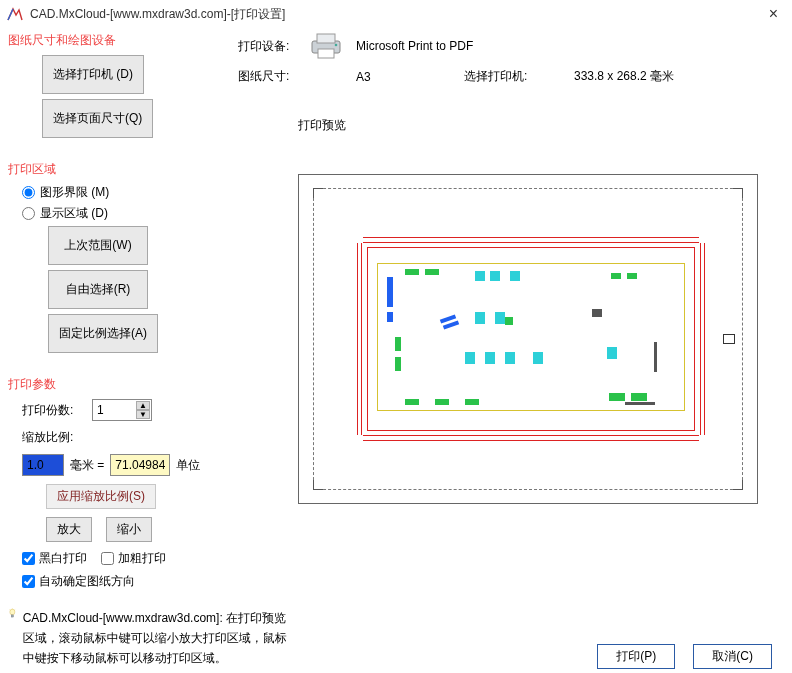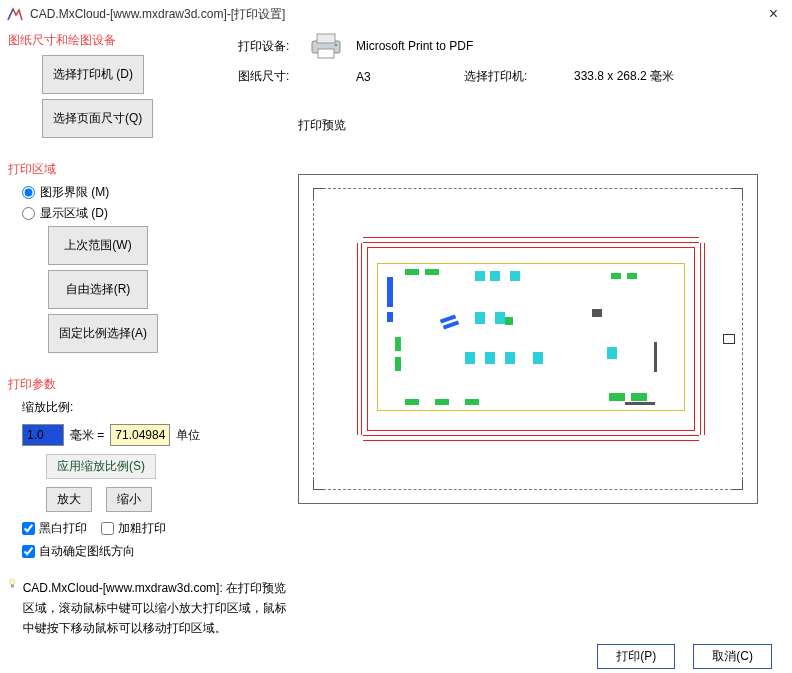--- a/index.html
+++ b/index.html
@@ -20,21 +20,21 @@
 .printericon{width:36px;height:28px}
 .radio-row{display:flex;align-items:center;margin-left:14px;margin-bottom:4px}
 .radio-row input{margin-right:5px}
 .params .row{display:flex;align-items:center;margin-bottom:8px;margin-left:14px}
 .numinput{border:1px solid #888;width:54px;height:22px;padding:2px 4px;background:#1d4ed8}
 .unitinput{border:1px solid #888;width:60px;height:22px;padding:2px 4px;background:#fef9c3}
 .spinner{width:60px;height:22px;border:1px solid #888;display:flex;align-items:center;padding:0 4px;position:relative;background:#fff}
 .spinner .arrows{position:absolute;right:1px;top:1px;width:14px;display:flex;flex-direction:column}
 .spinner .arrows span{height:9px;font-size:8px;line-height:8px;text-align:center;background:#ddd;border:1px solid #aaa;cursor:pointer}
 .btn-sm{background:#e9e9e9;border:1px solid #a7a7a7;padding:3px 10px;cursor:pointer}
-.btn-disabled{background:#f0f0f0;color:#14532d;border:1px solid #c7c7c7}
+.btn-disabled{background:#f0f0f0;color:#7f1d1d;border:1px solid #c7c7c7}
 .chk-row{display:flex;align-items:center;margin-left:14px;margin-bottom:6px}
 .chk-row label{display:flex;align-items:center;margin-right:14px}
 .chk-row input{margin-right:4px}
 .tip{margin-top:18px;display:flex}
 .tipicon{width:24px;height:30px;margin-right:6px}
 .tiptext{line-height:20px}
 .previewlabel{margin-bottom:14px}
 .preview{border:1px solid #666;width:460px;height:330px;margin-top:40px;background:#fff;position:relative}
 .dashed{position:absolute;border:1px dashed #777;left:14px;top:13px;right:14px;bottom:13px}
 .dashed .corner{position:absolute;width:10px;height:10px;border:1px solid #555;background:#fff}
@@ -95,20 +95,30 @@
       </div>
       <div class="btnrow" style="margin-left:40px">
         <div class="btn">上次范围(W)</div><br>
         <div class="btn">自由选择(R)</div><br>
         <div class="btn">固定比例选择(A)</div>
       </div>
     </div>
 
     <div class="params" style="margin-top:18px">
       <div class="grouptitle">打印参数</div>
+      <div class="row">
+        <span style="width:70px">打印份数:</span>
+        <div class="spinner">
+          <span>1</span>
+          <div class="arrows">
+              <span>▲</span>
+              <span>▼</span>
+            </div>
+        </div>
+      </div>
       <div class="row">
         <span>缩放比例:</span>
       </div>
       <div class="row">
         <input class="numinput" style="width: 42px;" value="1.0">
         <span style="margin:0 6px">毫米 =</span>
         <input class="unitinput" value="71.04984" style="">
         <span style="margin-left:6px">单位</span>
       </div>
       <div class="row" style="margin-left:38px">

